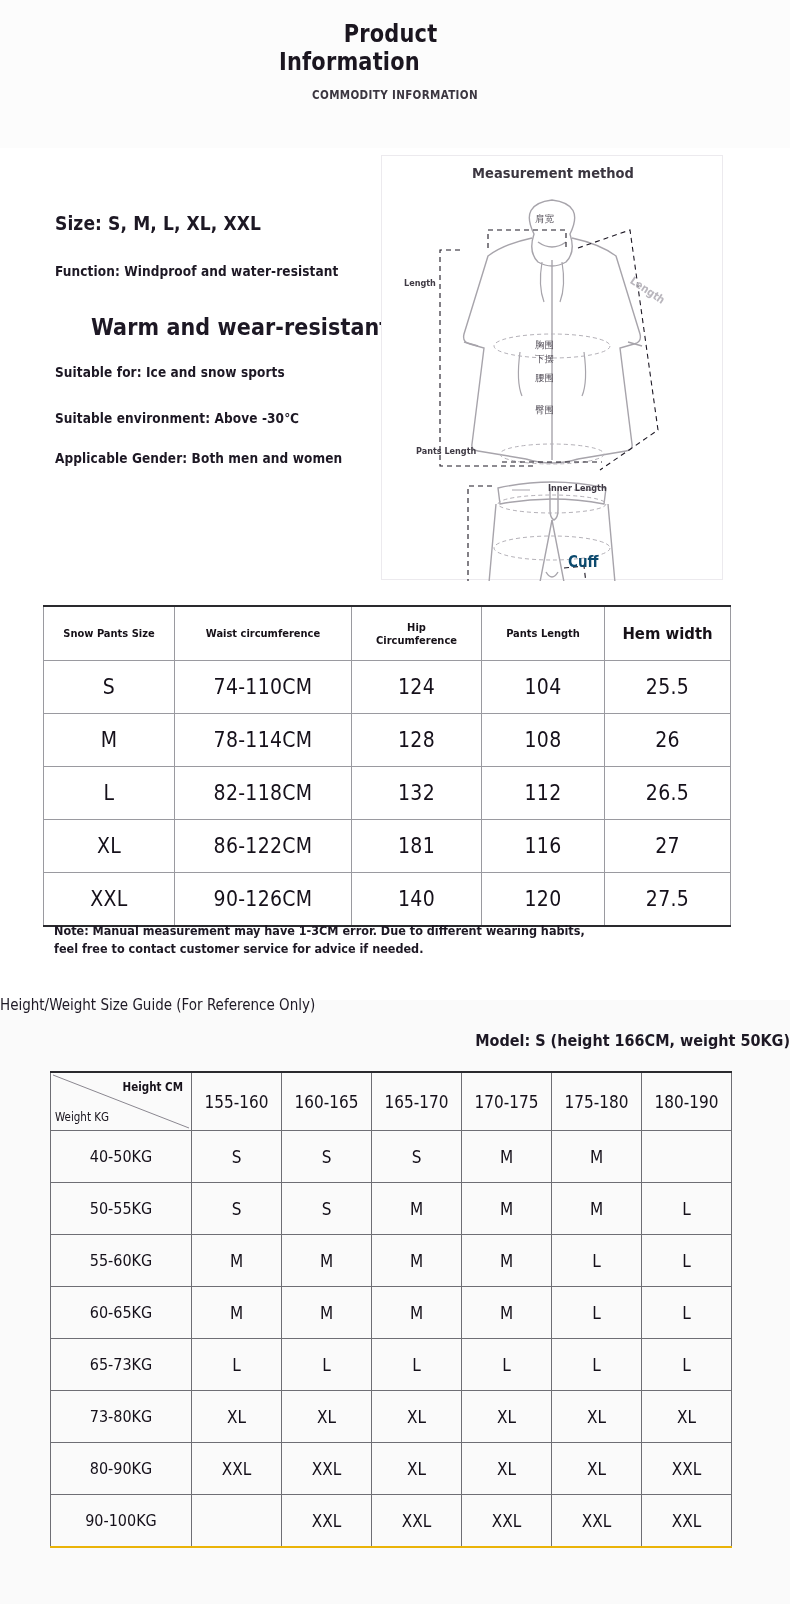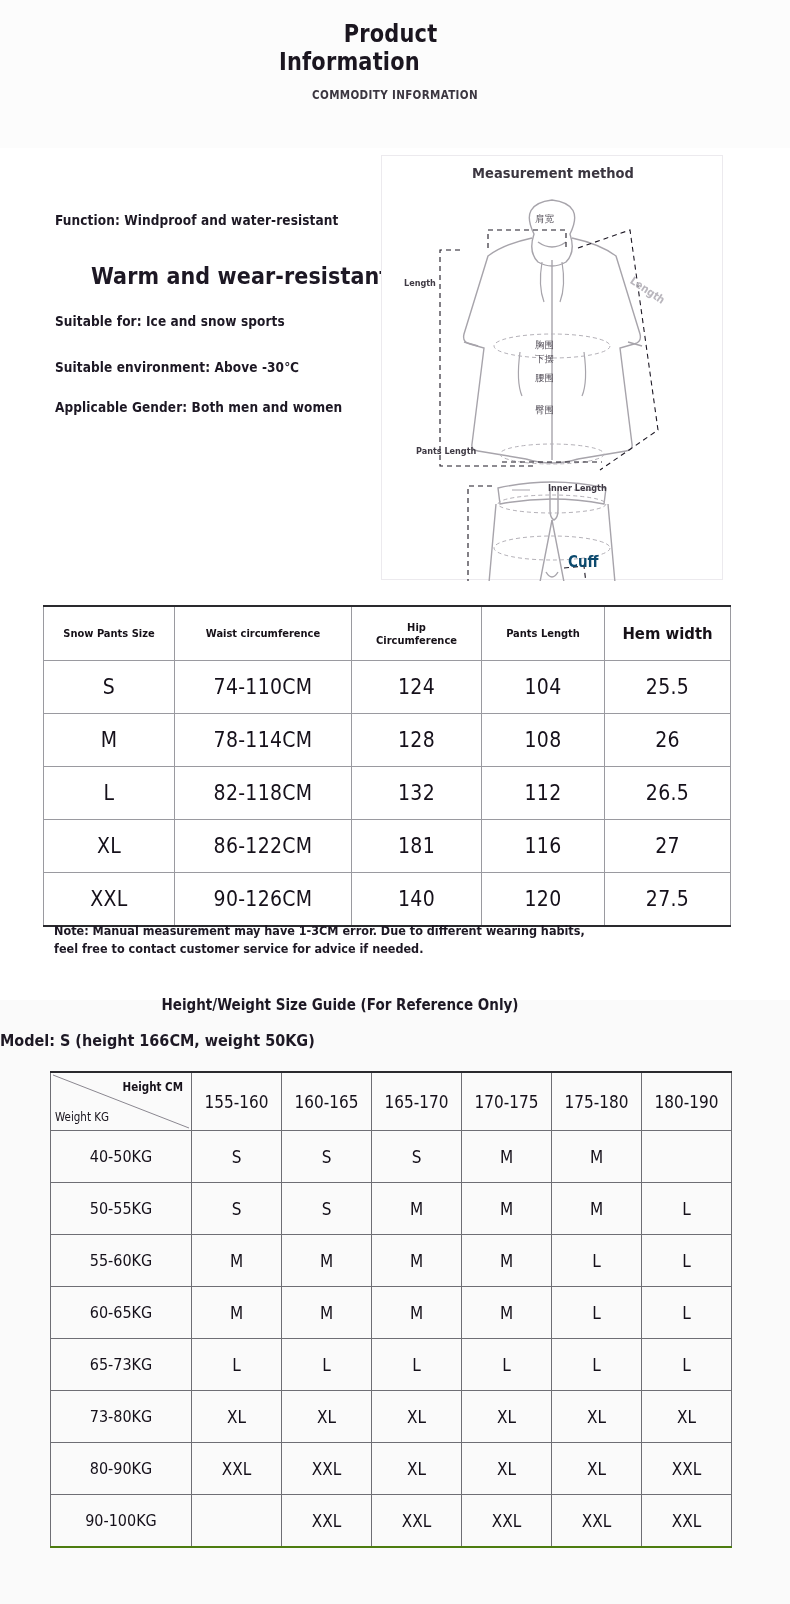--- a/index.html
+++ b/index.html
@@ -163,31 +163,30 @@
     position: absolute;
     left: 0; top: 1000px;
     width: 790px; height: 604px;
     background: #fafafa;
   }
 
   .guide-title {
     position: absolute;
     left: 0; top: 996px;
     width: 680px;
-    text-align: center;
     font-size: 15px;
-    font-weight: bold;
+    font-weight: normal;
     color: #1d1824;
     font-family: "Liberation Sans Narrow", "DejaVu Sans Condensed", "Liberation Sans", sans-serif;
   }
   .model-title {
     position: absolute;
     left: 0; top: 1031px;
     width: 790px;
-    text-align: left;
+    text-align: right;
     font-size: 16px;
     font-weight: bold;
     color: #1d1824;
     font-family: "Liberation Sans Narrow", "DejaVu Sans Condensed", "Liberation Sans", sans-serif;
   }
 
   .tbl-guide {
     position: absolute;
     left: 50px; top: 1071px;
     width: 678px;
@@ -225,39 +224,40 @@
   .corner .wlab {
     position: absolute;
     left: 4px; bottom: 6px;
     font-size: 11.5px;
     font-weight: normal;
     color: #16111a;
   }
   .tbl-guide tbody td.rowhead {
     font-size: 16px;
   }
-  .tbl-guide .thickbottom { border-bottom: 2px solid #4d7c0f; }
+  .tbl-guide .thickbottom { border-bottom: 2px solid #eab308; }
   .tbl-pants .thicktop { border-top: 2px solid #2a2a2e; }
   .tbl-pants .thickbottom2 { border-bottom: 2px solid #2a2a2e; }
   .tbl-guide .thicktop2 { border-top: 2px solid #2a2a2e; }
 </style>
 </head>
 <body>
 
 <div class="header">
   <div class="header-title">
     <span class="l1">Product</span>
     <span class="l2">Information</span>
   </div>
   <div class="header-sub">COMMODITY INFORMATION</div>
 </div>
 
 <div class="band-top"></div>
 
 <div class="features">
+  <div class="feat f0">Size: S, M, L, XL, XXL</div>
   <div class="feat f1">Function: Windproof and water-resistant</div>
   <div class="feat f2">Warm and wear-resistant</div>
   <div class="feat f3">Suitable for: Ice and snow sports</div>
   <div class="feat f4">Suitable environment: Above -30℃</div>
   <div class="feat f5">Applicable Gender: Both men and women</div>
 </div>
 
 <div class="diagram">
   <div class="diagram-title">Measurement method</div>
 

